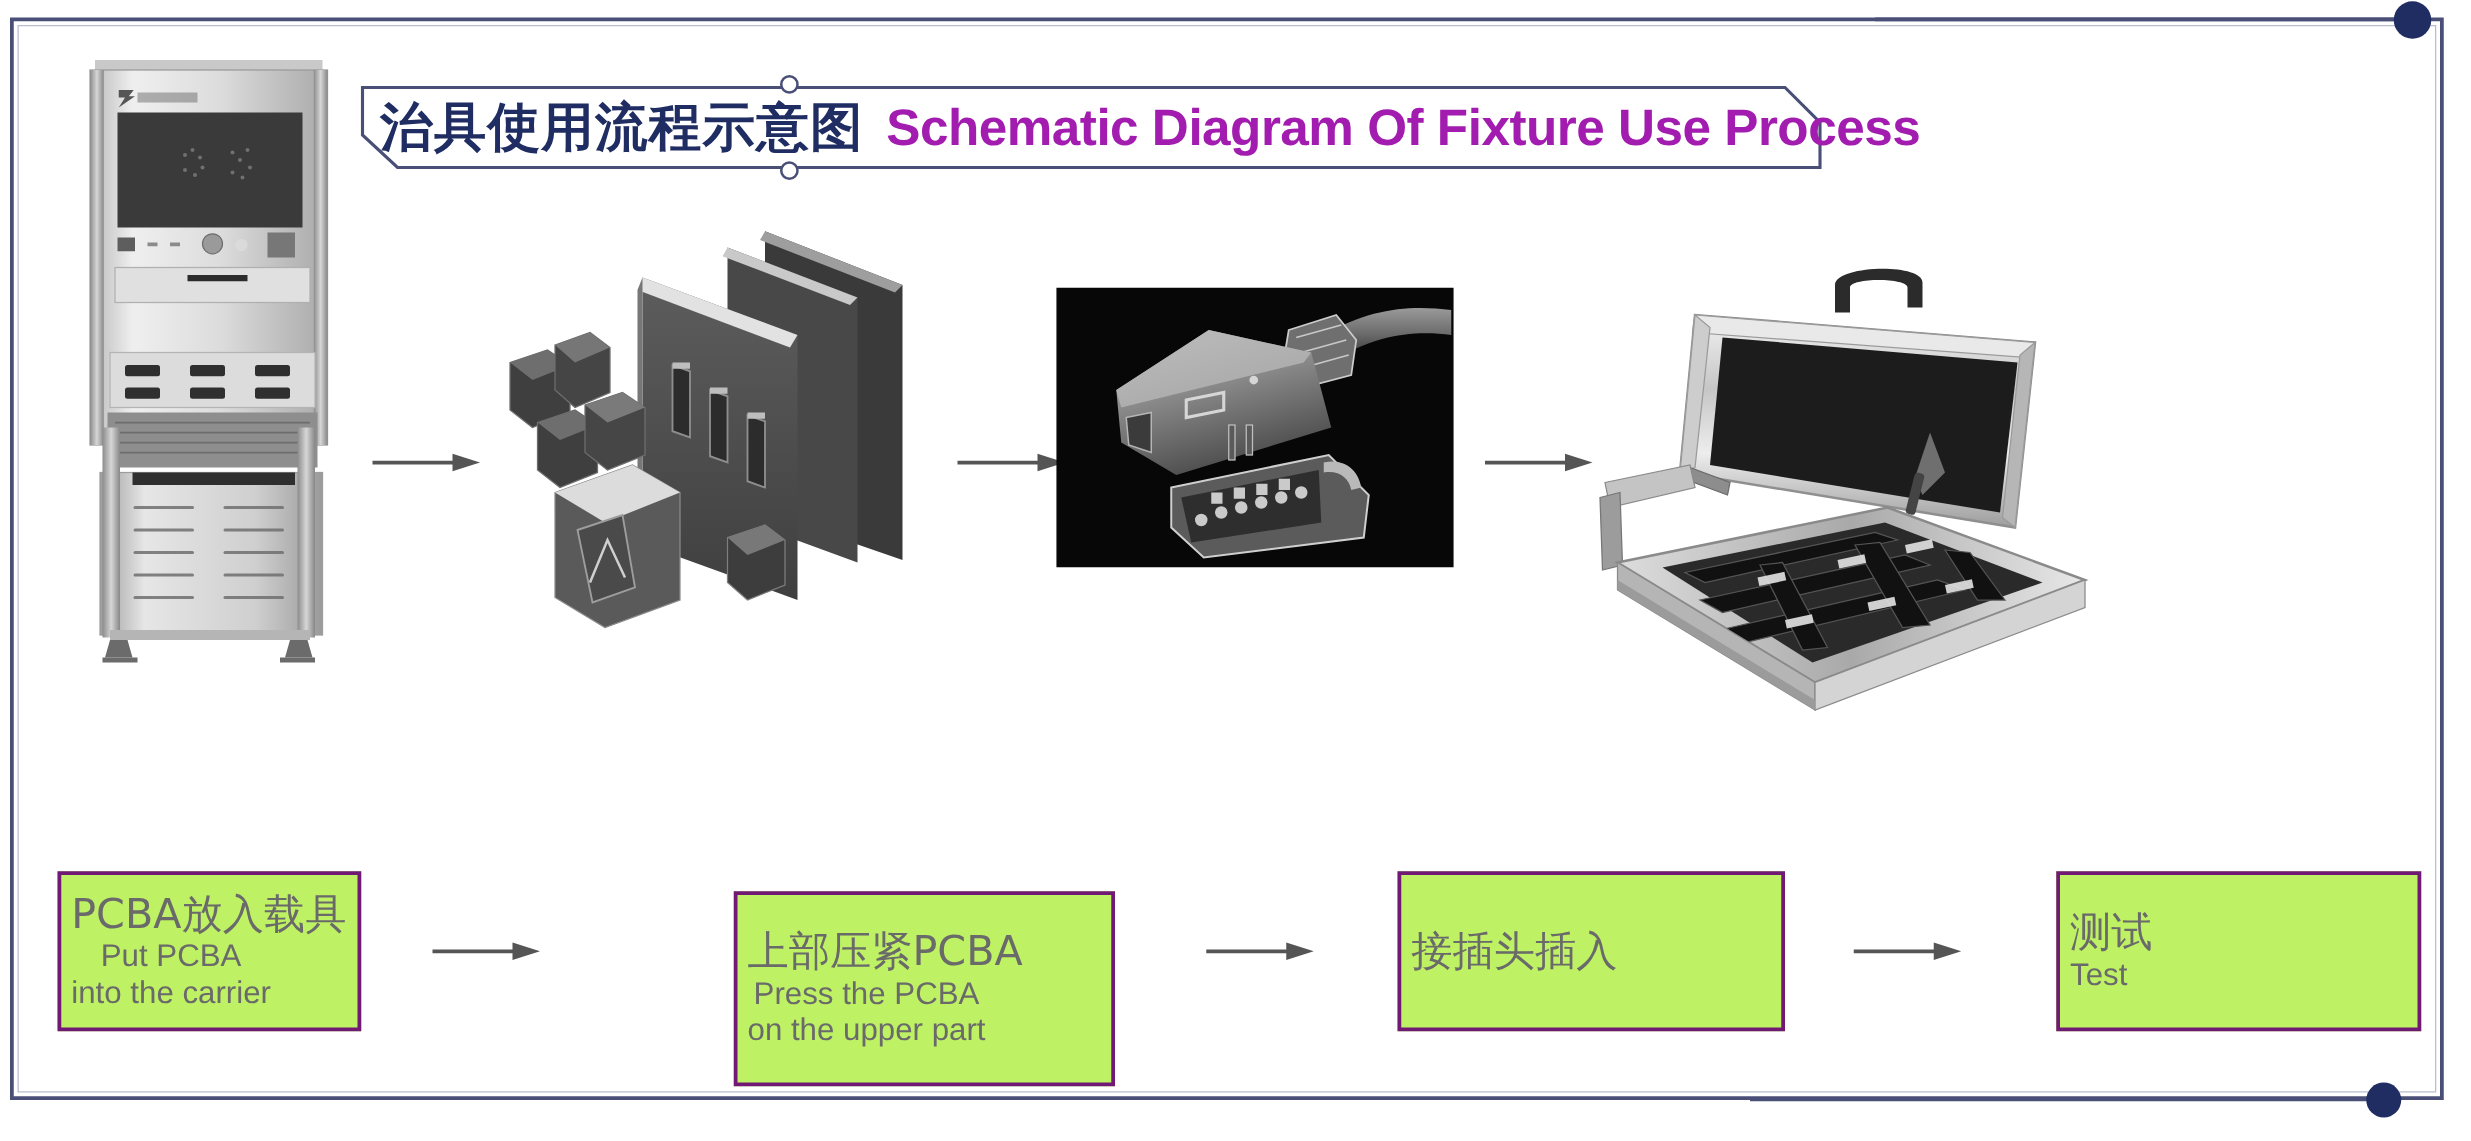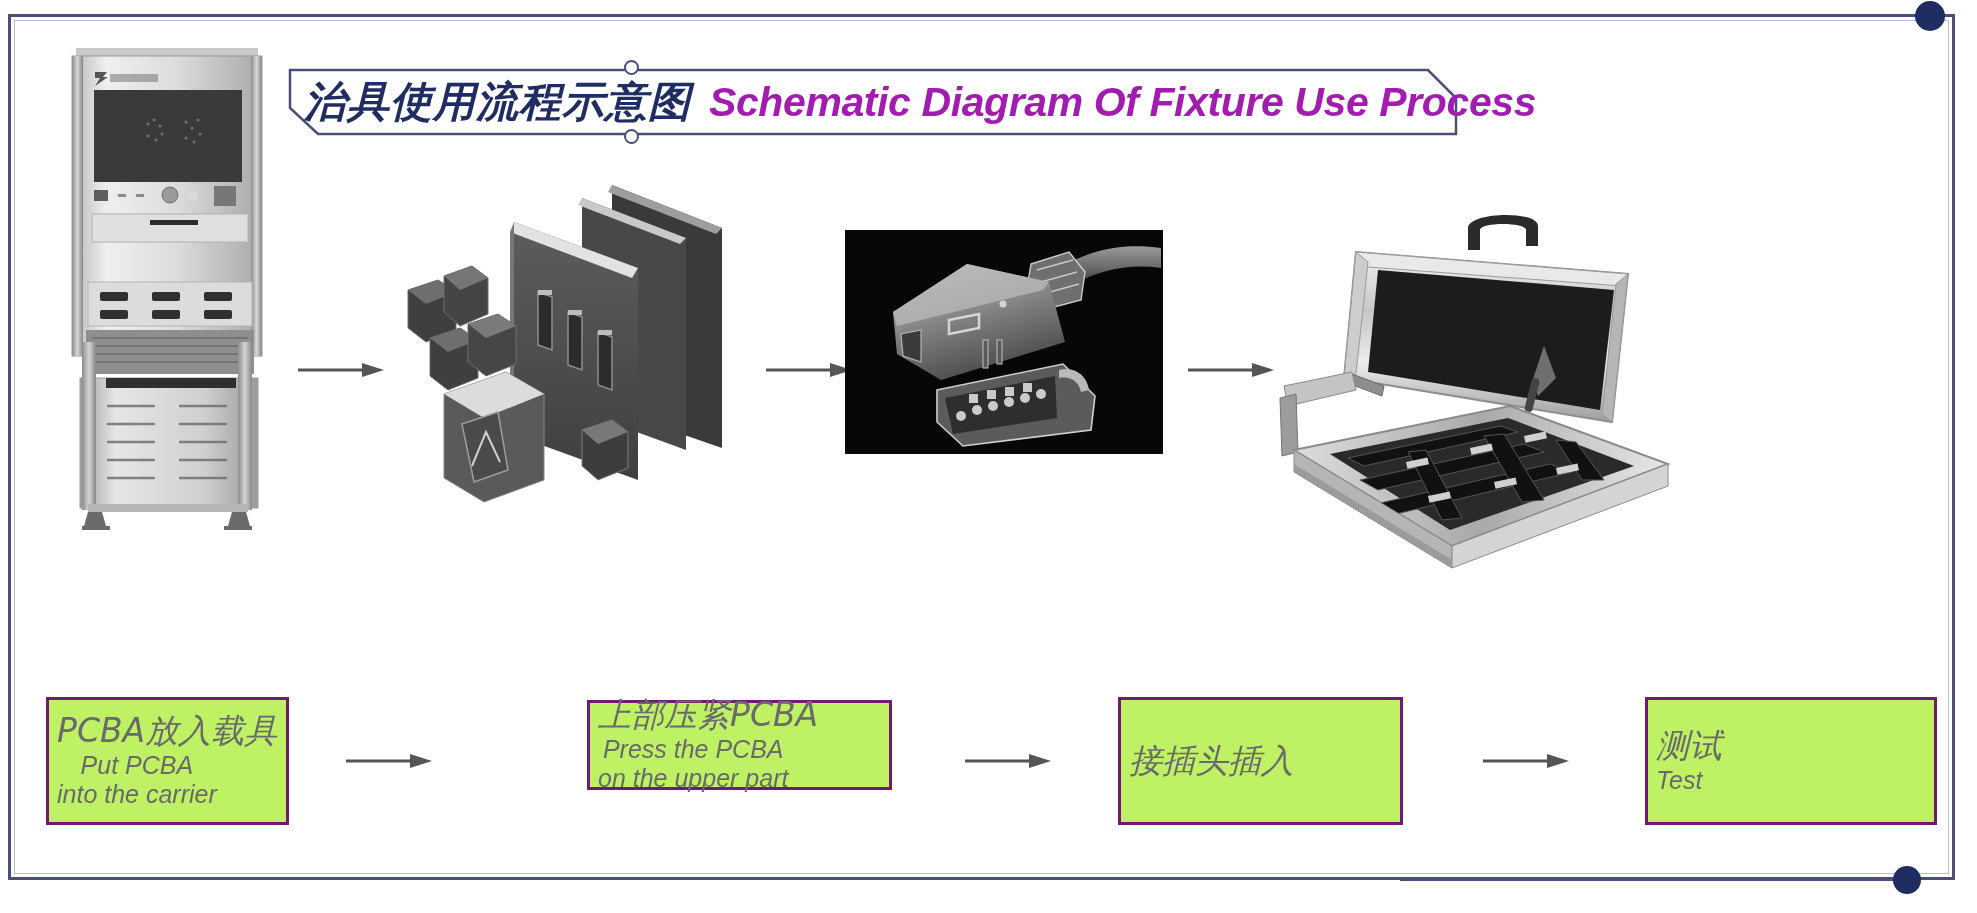--- a/index.html
+++ b/index.html
@@ -11,21 +11,20 @@
     font-family: "Liberation Sans", sans-serif;
     width: 1977px;
     height: 913px;
     overflow: hidden;
   }
   .page {
     position: relative;
     width: 1977px;
     height: 913px;
     background: #ffffff;
-    font-style: italic;
   }
 
   
   .outer-frame {
     position: absolute;
     left: 8px;
     top: 14px;
     width: 1947px;
     height: 866px;
     border: 3px solid #4a4f77;
@@ -519,34 +518,34 @@
 into the carrier</span>
     </div>
 
     <div class="cap-arrow" style="left:344px; top:52px;">
       <svg width="90" height="24" viewBox="0 0 90 24">
         <line x1="2" y1="12" x2="70" y2="12" stroke="#555555" stroke-width="3"></line>
         <path d="M66 5 L88 12 L66 19 Z" fill="#555555"></path>
       </svg>
     </div>
 
-    <div class="cap-box" style="left:587px; top:3px; width:305px; height:90px;">
+    <div class="cap-box" style="left:587px; top:16px; width:305px; height:156px;">
       <span class="cap-cn">上部压紧PCBA</span>
       <span class="cap-en">Press the PCBA
 on the upper part</span>
     </div>
 
     <div class="cap-arrow" style="left:963px; top:52px;">
       <svg width="90" height="24" viewBox="0 0 90 24">
         <line x1="2" y1="12" x2="70" y2="12" stroke="#555555" stroke-width="3"></line>
         <path d="M66 5 L88 12 L66 19 Z" fill="#555555"></path>
       </svg>
     </div>
 
-    <div class="cap-box" style="left:1118px; top:0; width:285px; height:128px;">
+    <div class="cap-box" style="left:1118px; top:0; width:310px; height:128px;">
       <span class="cap-cn">接插头插入</span>
     </div>
 
     <div class="cap-arrow" style="left:1481px; top:52px;">
       <svg width="90" height="24" viewBox="0 0 90 24">
         <line x1="2" y1="12" x2="70" y2="12" stroke="#555555" stroke-width="3"></line>
         <path d="M66 5 L88 12 L66 19 Z" fill="#555555"></path>
       </svg>
     </div>
 

